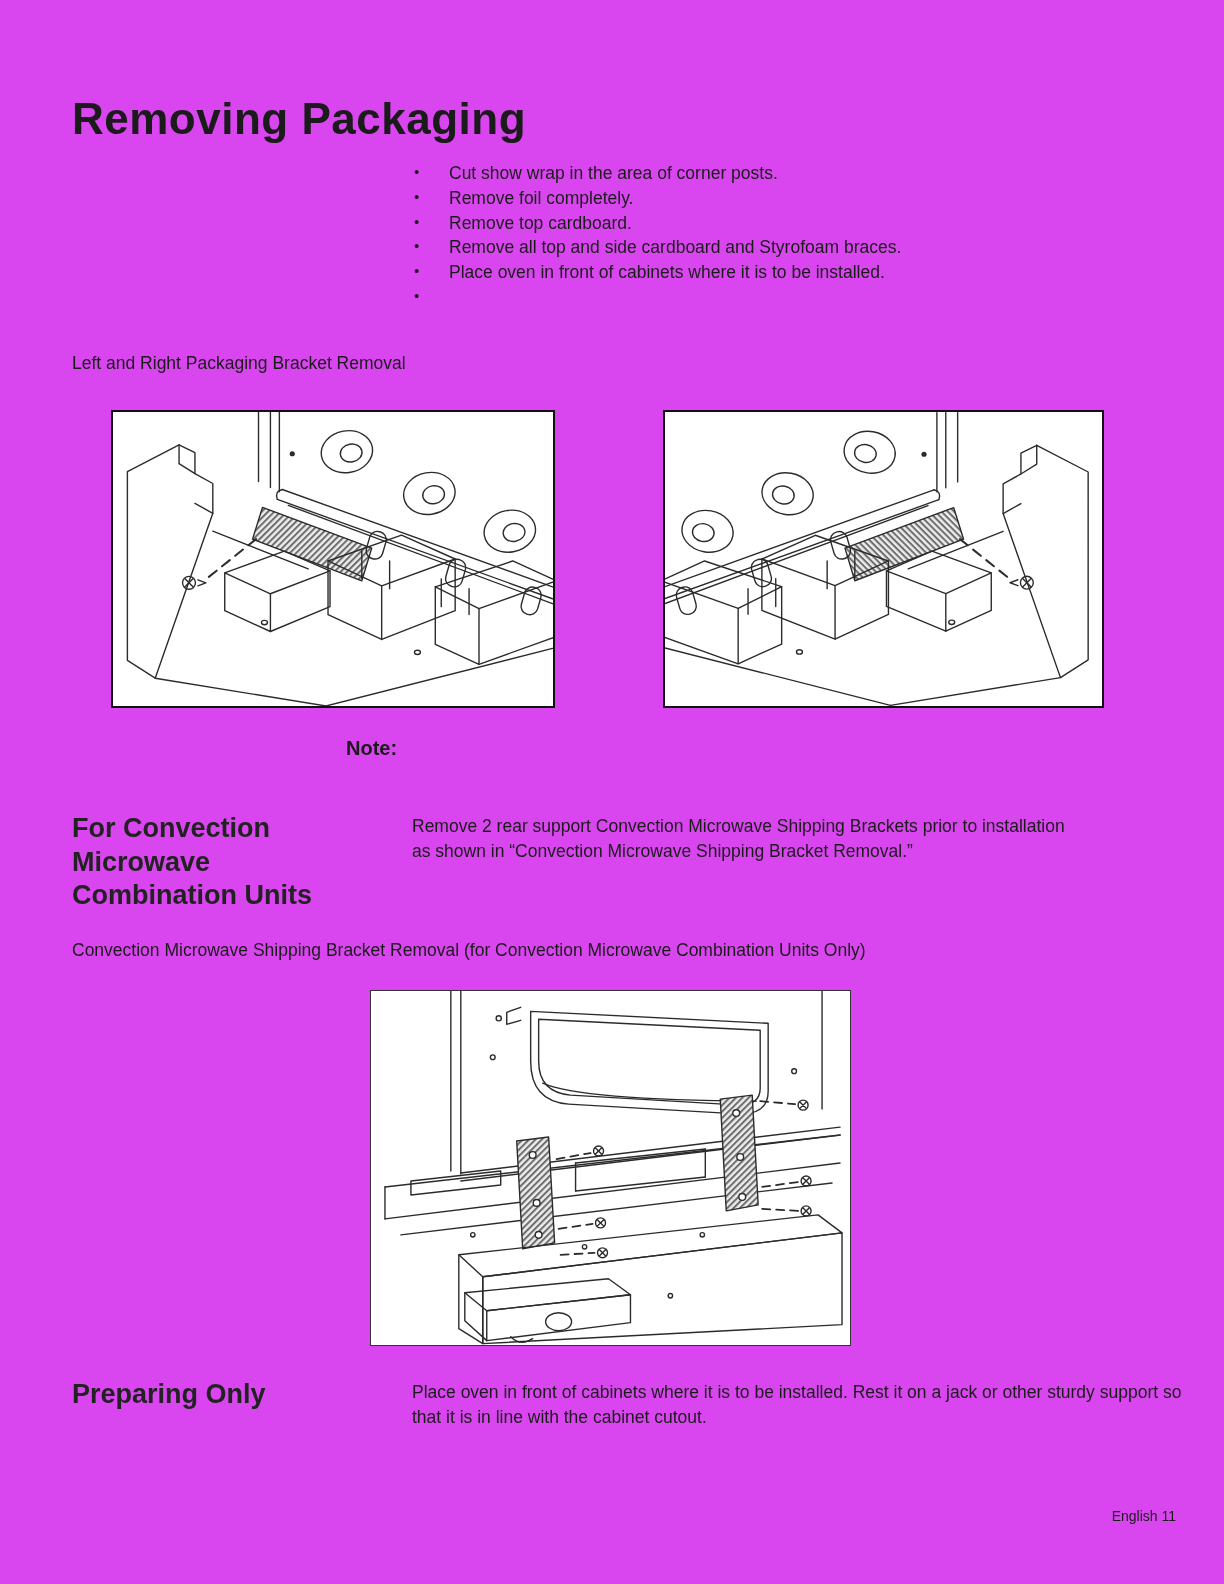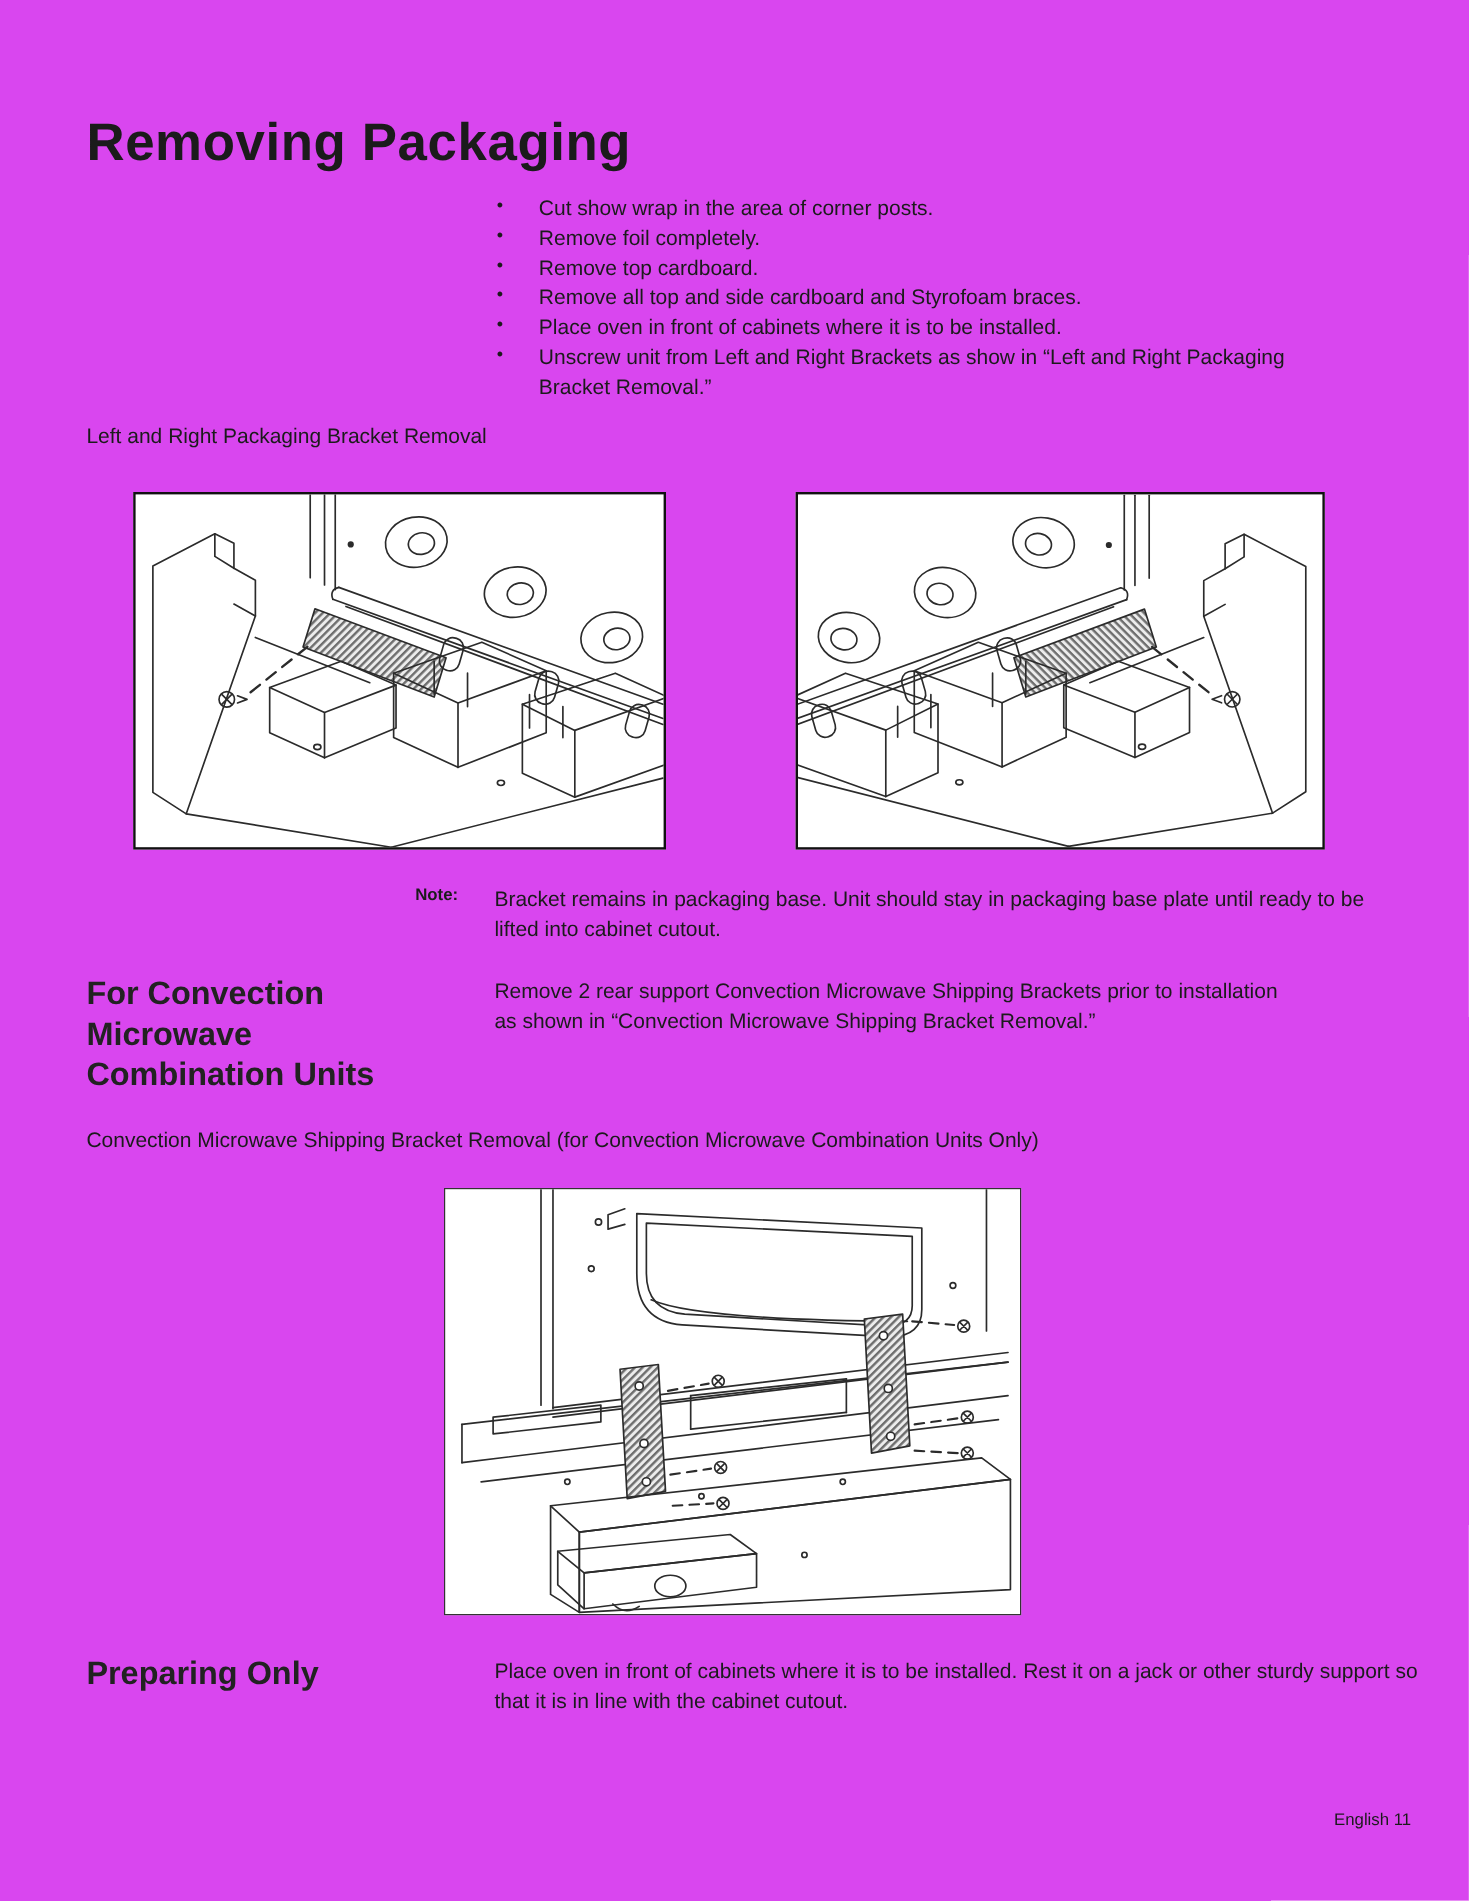--- a/index.html
+++ b/index.html
@@ -31,21 +31,21 @@
   .h-light{
     position:absolute;left:72px;
     font-size:27px;font-weight:700;line-height:33.5px;color:#222;
   }
   .body-col{
     position:absolute;left:412px;
     font-size:17.5px;line-height:25px;
   }
   .note-label{
     position:absolute;left:346px;top:737px;
-    font-size:14px;font-weight:bold;
+    font-size:20px;font-weight:bold;
   }
   .fig{
     position:absolute;background:#fff;
     border:2.4px solid #111;
     box-sizing:border-box;
   }
   .fig svg{display:block;width:100%;height:100%;}
   #figA{left:111px;top:410px;width:444px;height:298px;}
   #figB{left:663px;top:410px;width:441px;height:298px;}
   #figC{left:370px;top:990px;width:481px;height:356px;border-width:1.4px;border-color:#333;}
@@ -60,21 +60,21 @@
 <div class="page">
 
   <div class="title">Removing Packaging</div>
 
   <ul class="bullets">
     <li><span class="dot">•</span><span class="btxt">Cut show wrap in the area of corner posts.</span></li>
     <li><span class="dot">•</span><span class="btxt">Remove foil completely.</span></li>
     <li><span class="dot">•</span><span class="btxt">Remove top cardboard.</span></li>
     <li><span class="dot">•</span><span class="btxt">Remove all top and side cardboard and Styrofoam braces.</span></li>
     <li><span class="dot">•</span><span class="btxt">Place oven in front of cabinets where it is to be installed.</span></li>
-    <li><span class="dot">•</span><span class="btxt">Unscrew unit from Left and Right Brackets as show in “Left and Right Packaging Bracket Removal.”</span></li>
+    <li><span class="dot">•</span></li>
   </ul>
 
   <div class="h-bold" style="top:353px;">Left and Right Packaging Bracket Removal</div>
 
   <div class="fig" id="figA">
     <svg viewBox="0 0 442 296">
       <defs>
         <pattern id="hA" width="4.5" height="4.5" patternUnits="userSpaceOnUse" patternTransform="rotate(45)">
           <rect width="4.5" height="4.5" fill="#ececec"></rect>
           <rect width="2" height="4.5" fill="#6d6d6d"></rect>
@@ -149,21 +149,20 @@
     </svg>
   </div>
 
   <div class="fig" id="figB">
     <svg viewBox="0 0 442 296">
       <use href="#figA-art" transform="translate(442,0) scale(-1,1)"></use>
     </svg>
   </div>
 
   <div class="note-label">Note:</div>
-  <div class="body-col" style="top:737px;width:735px;">Bracket remains in packaging base. Unit should stay in packaging base plate until ready to be lifted into cabinet cutout.</div>
 
   <div class="h-light" style="top:812px;width:297px;">For Convection Microwave Combination Units</div>
   <div class="body-col" style="top:814px;width:660px;">Remove 2 rear support Convection Microwave Shipping Brackets prior to installation as shown in “Convection Microwave Shipping Bracket Removal.”</div>
 
   <div class="h-bold" style="top:940px;">Convection Microwave Shipping Bracket Removal (for Convection Microwave Combination Units Only)</div>
 
   <div class="fig" id="figC">
     <svg viewBox="0 0 480 354">
       <defs>
         <pattern id="hC" width="4.5" height="4.5" patternUnits="userSpaceOnUse" patternTransform="rotate(45)">

